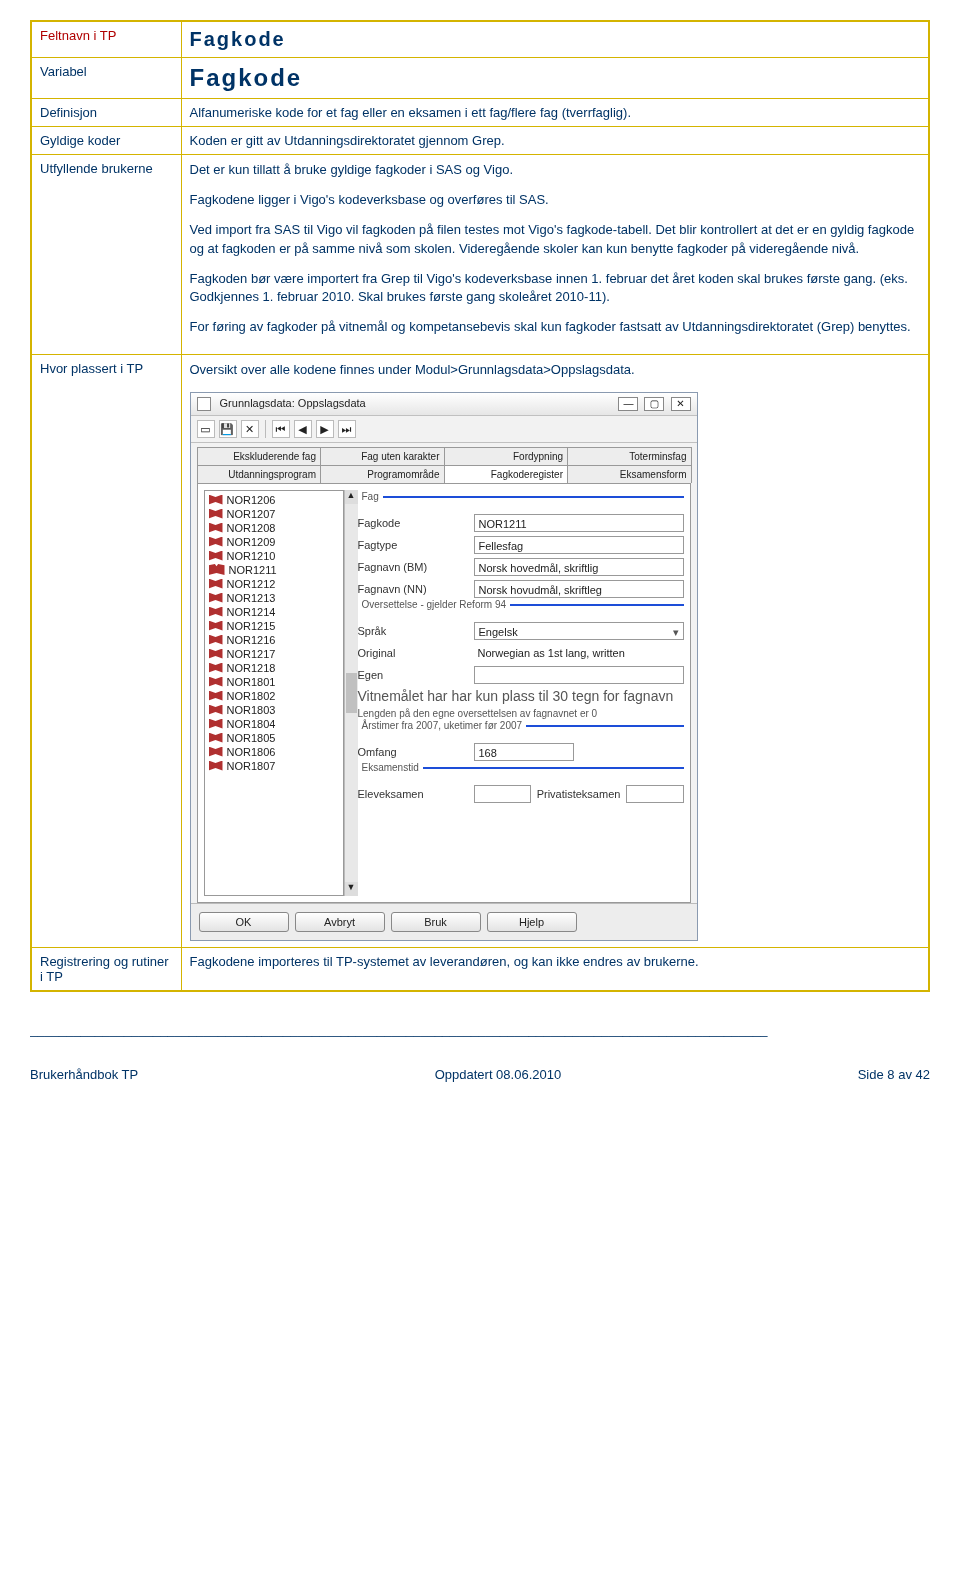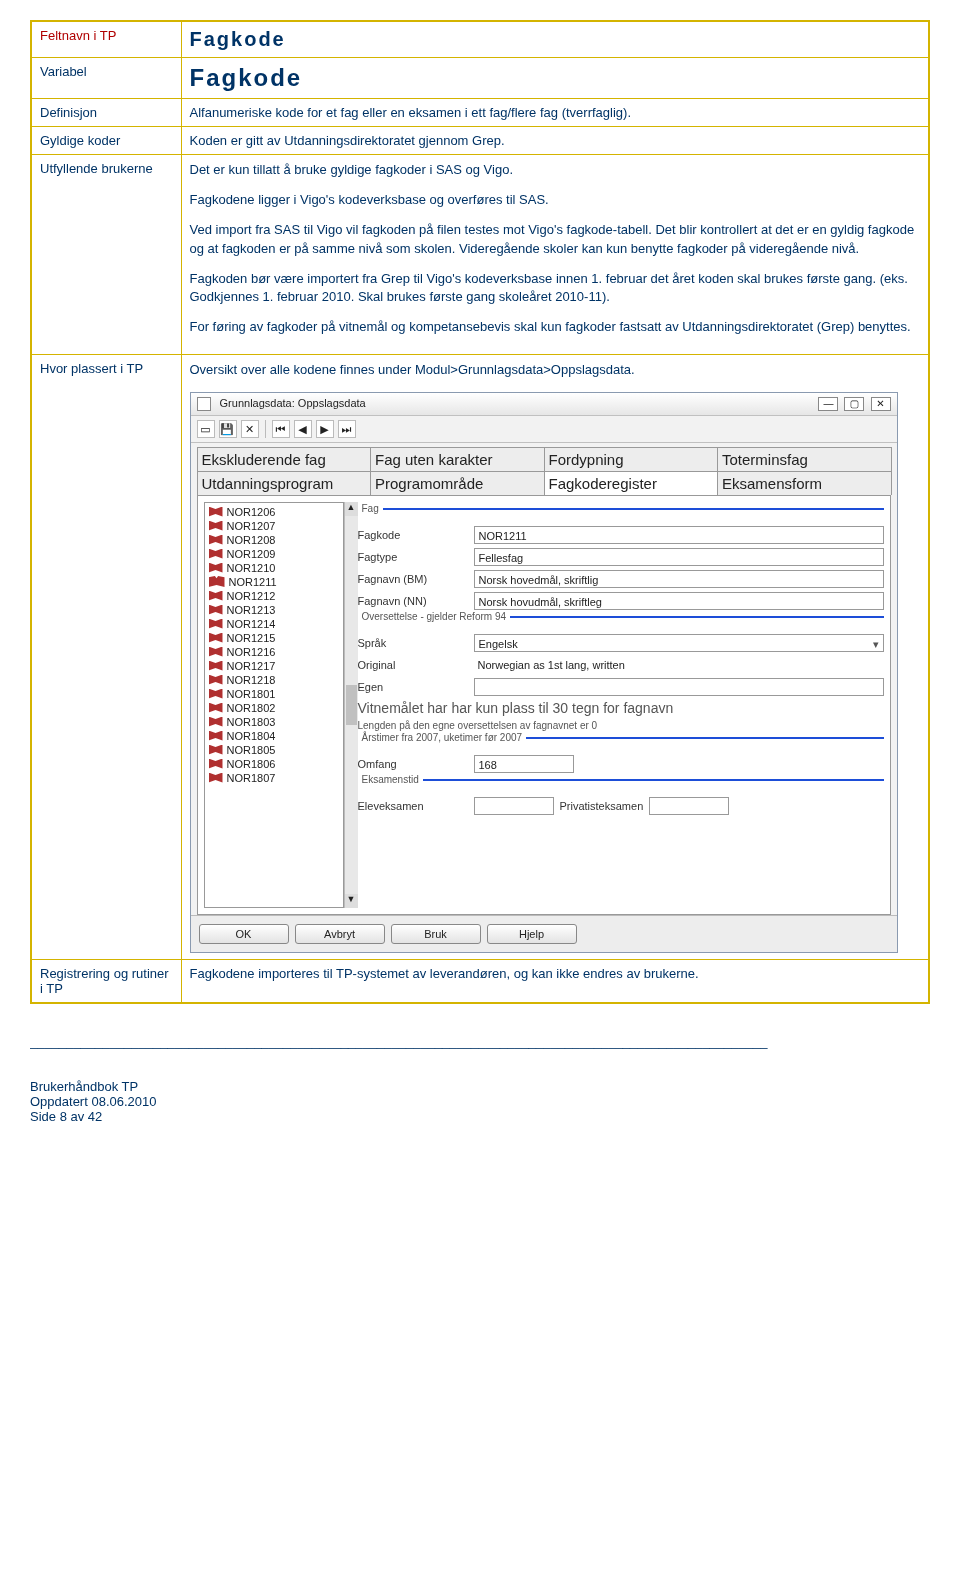--- a/index.html
+++ b/index.html
@@ -38,21 +38,21 @@
     font-weight: bold;
     letter-spacing: 2px;
     color: #003366;
   }
   .para { margin-bottom: 12px; line-height: 1.4; }
   
   .appwin {
     margin-top: 6px;
     border: 1px solid #8a9ab0;
     background: #f2f2f2;
-    width: 708px;
+    width: 508px;
     font-family: Tahoma, Arial, sans-serif;
     color: #222;
     font-size: 11px;
   }
   .titlebar {
     background: linear-gradient(#fff,#e6e6e6);
     padding: 4px 6px;
     display: flex;
     justify-content: space-between;
     align-items: center;
@@ -77,22 +77,22 @@
   .toolbar .tbtn {
     display:inline-block; width:18px; height:18px;
     border:1px solid #bbb; background:#fff;
     text-align:center; line-height:16px; font-size:11px;
   }
   .toolbar .sep { width:1px; height:18px; background:#bbb; margin:0 2px; }
   .tabarea { padding: 4px 6px 0 6px; }
   .tabrow { display:flex; }
   .tabrow .tab {
     flex:1; border:1px solid #999; border-bottom:none;
-    padding:3px 4px; text-align:left; background:#ededed;
-    margin-right:-1px; font-size:15px;
+    padding:3px 4px; text-align:right; background:#ededed;
+    margin-right:-1px; font-size:10px;
   }
   .tabrow .tab.active { background:#fff; position:relative; z-index:2; }
   .tabbody {
     border:1px solid #999; background:#fff; padding:6px;
     display:flex; gap:0; height:420px;
   }
   .leftlist {
     width:140px; border:1px solid #999; background:#fff;
     overflow:hidden; padding:2px;
   }
@@ -145,21 +145,20 @@
     border:1px solid #888; border-radius:3px;
     background:linear-gradient(#fff,#e3e3e3);
     padding:3px 10px; font-size:11px;
   }
   .botbtnrow .spacer { flex:1; }
   .listwrap { display:flex; height:100%; }
   .footer {
     margin-top:30px; font-size:13px; color:#003366;
     display:flex; justify-content:space-between;
     border-top: none;
-    flex-direction: column;
   }
   .hr { color:#003366; letter-spacing:0; overflow:hidden; white-space:nowrap; margin-top:30px; }
 </style>
 </head>
 <body>
 
 <table class="main">
   <tbody>
       <tr>
     <td class="lbl redlbl">Feltnavn i TP</td>

